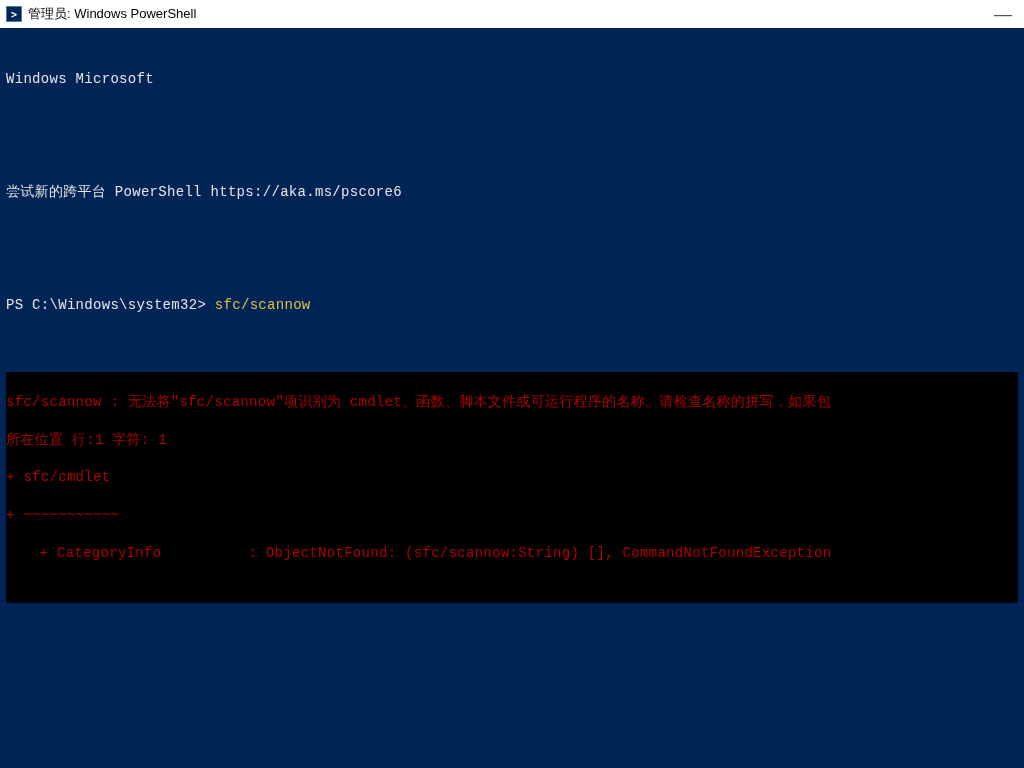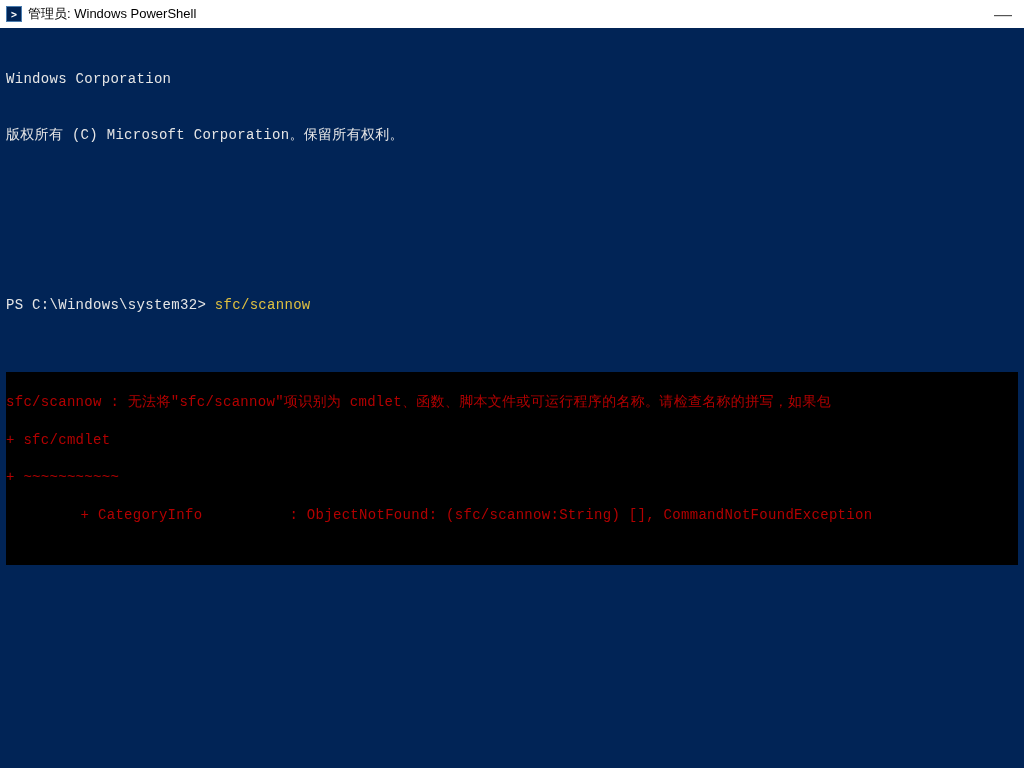--- a/index.html
+++ b/index.html
@@ -54,43 +54,44 @@
     .line { display: block; }
     .prompt { color: #e6e6e6; }
     .cmd-input { color: #e0c040; }
     .error-block {
       background: #000000;
       color: #b30000;
       padding: 2px 0;
       display: block;
     }
     .error-line { display: block; }
-    .error-line.indent { padding-left: 4ch; margin-left: 41px; }
+    .error-line.indent { padding-left: 4ch; }
   </style>
 </head>
 <body>
 
 <div class="titlebar">
   <div class="icon-box">
     <span>&gt;</span>
   </div>
   <span>管理员: Windows PowerShell</span>
   <span class="spacer"></span>
   <span class="min-icon">—</span>
 </div>
 
 <div class="terminal">
-  <span class="line">Windows Corporation</span>
-  <span class="line">版权所有 (C) Microsoft Corporation。保留所有权利。</span>
+  <span class="line">Windows Microsoft</span>
   <span class="line">&nbsp;</span>
+  <span class="line">尝试新的跨平台 PowerShell https://aka.ms/pscore6</span>
   <span class="line">&nbsp;</span>
   <span class="line"><span class="prompt">PS C:\Windows\system32&gt; </span><span class="cmd-input">sfc/scannow</span></span>
 
   <span class="error-block">
 <span class="error-line">sfc/scannow : 无法将"sfc/scannow"项识别为 cmdlet、函数、脚本文件或可运行程序的名称。请检查名称的拼写，如果包</span>
+<span class="error-line">所在位置 行:1 字符: 1</span>
 <span class="error-line">+ sfc/cmdlet</span>
 <span class="error-line">+ ~~~~~~~~~~~</span>
 <span class="error-line indent">+ CategoryInfo          : ObjectNotFound: (sfc/scannow:String) [], CommandNotFoundException</span>
 <span class="error-line">&nbsp;</span></span>
 
   
   
   
   
   

